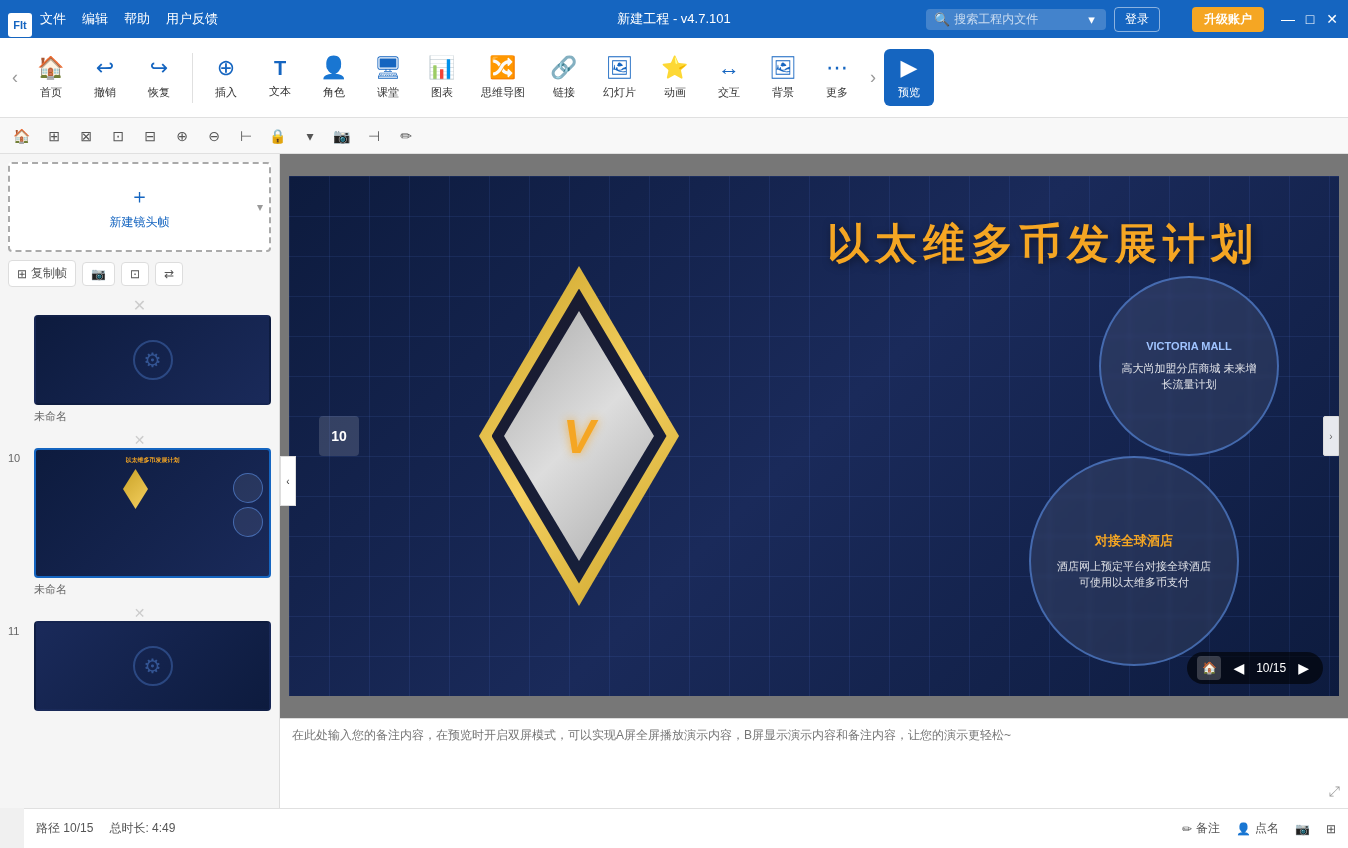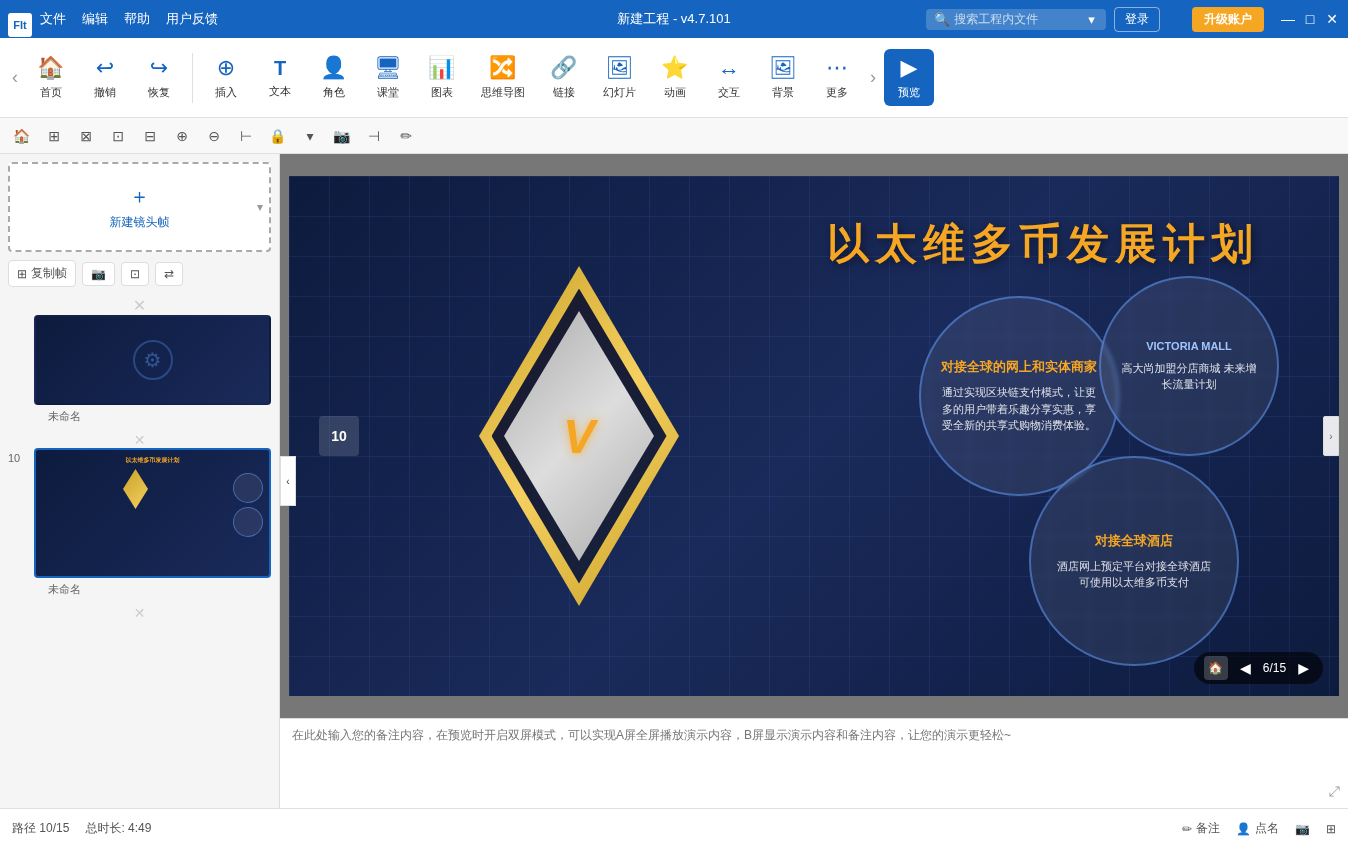--- a/index.html
+++ b/index.html
@@ -207,21 +207,21 @@
       flex: 1;
       height: 130px;
       border-radius: 4px;
       overflow: hidden;
       border: 2px solid transparent;
       cursor: pointer;
     }
     .slide-thumb.active { border-color: #1565c0; }
     .slide-label { font-size: 11px; color: #666; margin-top: 3px; }
     .slide-item-wrapper { margin-bottom: 8px; }
-    .slide-item-wrapper .slide-label { margin-left: 40px; }
+    .slide-item-wrapper .slide-label { margin-left: 26px; }
 
     
     .canvas-area {
       flex: 1;
       background: #888;
       display: flex;
       flex-direction: column;
       overflow: hidden;
       position: relative;
     }
@@ -445,20 +445,21 @@
     .status-bar {
       height: 40px;
       background: white;
       border-top: 1px solid #e0e0e0;
       display: flex;
       align-items: center;
       padding: 0 12px;
       font-size: 12px;
       color: #555;
       gap: 16px;
+      margin-left: 24px;
     }
     .status-bar .right-actions {
       margin-left: auto;
       display: flex;
       gap: 16px;
       align-items: center;
     }
     .status-action {
       display: flex;
       align-items: center;
@@ -700,20 +701,32 @@
           </div>
         </div>
       </div>
       <div class="slide-label">未命名</div>
     </div>
 
     <div class="slide-separator" style="height:16px;">
       <span style="color:#ccc; font-size:14px;">✕</span>
     </div>
 
+    <div class="slide-item-wrapper">
+      <div class="slide-item">
+        <span class="slide-number">11</span>
+        <div class="slide-thumb thumb-11" style="height:90px;">
+          <div class="thumb-content">
+            <div style="margin:auto;">
+              <div class="thumb-gear"></div>
+            </div>
+          </div>
+        </div>
+      </div>
+    </div>
   </div>
 
   <div class="left-collapse-btn">‹</div>
 
   <div class="canvas-area">
     <div class="canvas-scroll">
 
       <div class="slide-canvas">
         <div class="slide-bg"></div>
         <div class="slide-grid-pattern"></div>
@@ -724,41 +737,37 @@
 
         <div class="diamond-container">
           <div class="diamond-outer"></div>
           <div class="diamond-mid"></div>
           <div class="diamond-inner"></div>
           <div class="diamond-logo">
             <span class="diamond-v">V</span>
           </div>
         </div>
 
-        <div class="circle-card" style="width:200px; height:200px; right:220px; top:120px;">
-          <div class="circle-card-title">对接全球的网上和实体商家</div>
-          <div class="circle-card-text">通过实现区块链支付模式，让更多的用户带着乐趣分享实惠，享受全新的共享式购物消费体验。</div>
-        </div>
 
         <div class="circle-card victoria" style="width:180px; height:180px; right:60px; top:100px;">
           <div class="circle-card-title" style="color:#a0c4ff; font-size:11px;">VICTORIA MALL</div>
           <div class="circle-card-text">高大尚加盟分店商城
 未来增长流量计划</div>
         </div>
 
         <div class="circle-card" style="width:210px; height:210px; right:100px; bottom:30px;">
           <div class="circle-card-title">对接全球酒店</div>
           <div class="circle-card-text">酒店网上预定平台对接全球酒店
 可使用以太维多币支付</div>
         </div>
 
         <div class="nav-overlay">
           <div class="home-btn">🏠</div>
           <button>◀</button>
-          <span class="nav-page-info">6/15</span>
+          <span class="nav-page-info">10/15</span>
           <button>▶</button>
         </div>
 
         <div class="right-collapse-btn">›</div>
       </div>
     </div>
 
     <div class="notes-area">
       <textarea placeholder="在此处输入您的备注内容，在预览时开启双屏模式，可以实现A屏全屏播放演示内容，B屏显示演示内容和备注内容，让您的演示更轻松~" style=""></textarea>
       <span class="notes-expand">⤢</span>

